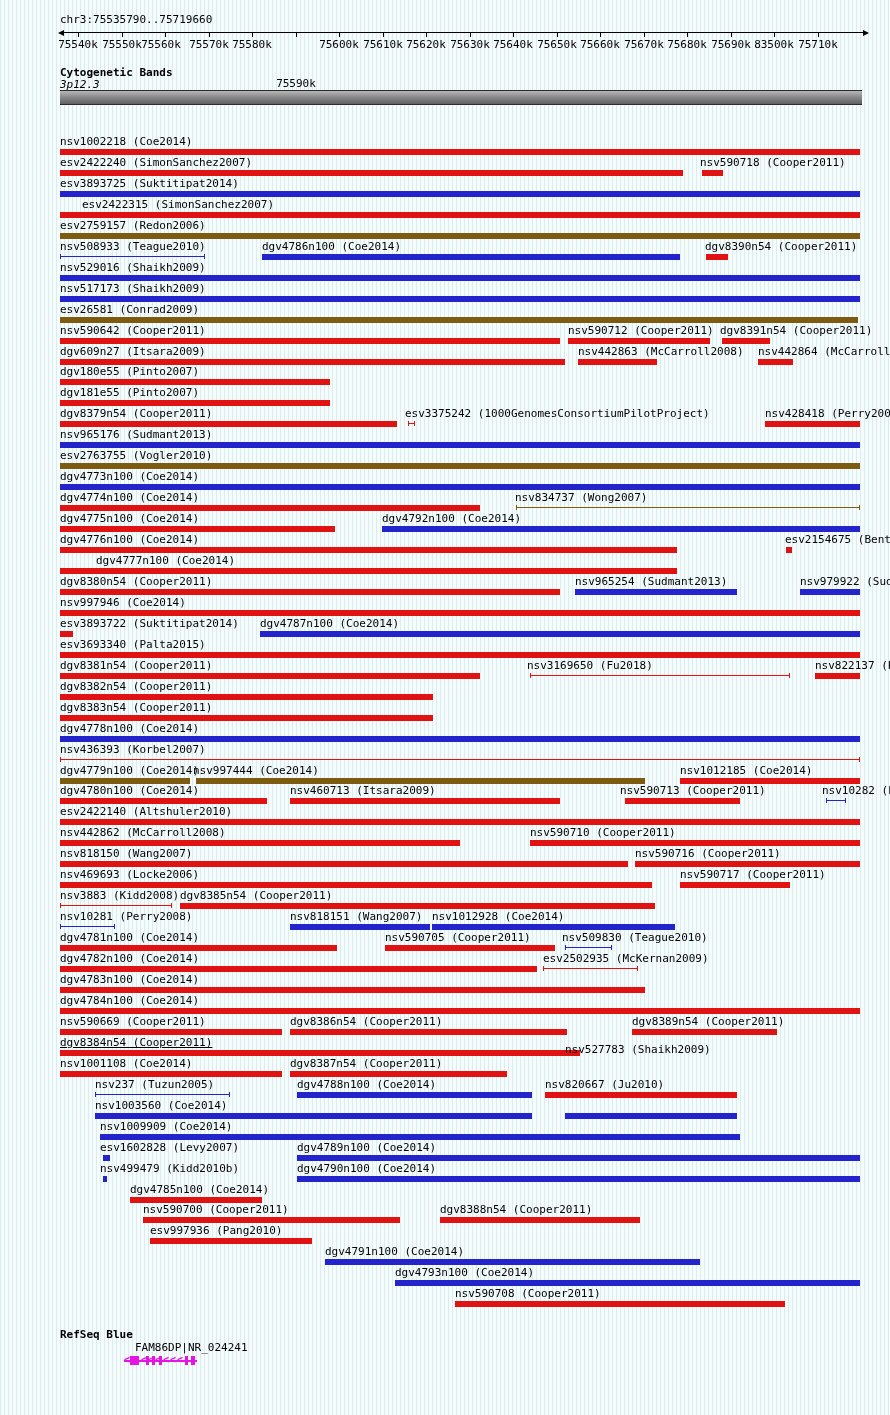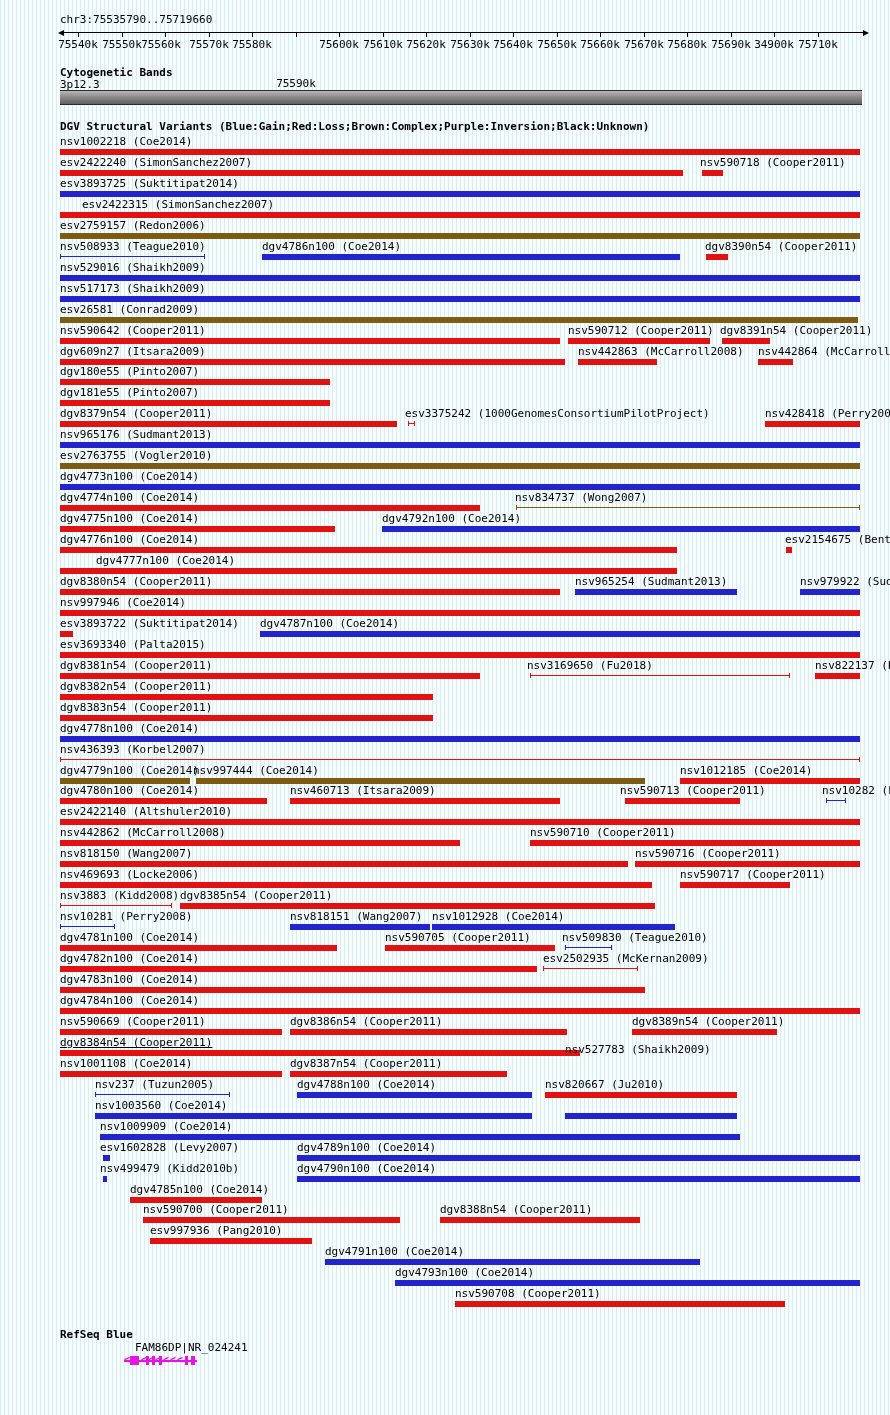--- a/index.html
+++ b/index.html
@@ -70,31 +70,30 @@
         <div class="rlab" style="left: 557px;">75650k</div>
         <div class="rtick" style="left: 600px;"></div>
         <div class="rlab" style="left: 600px;">75660k</div>
         <div class="rtick" style="left: 644px;"></div>
         <div class="rlab" style="left: 644px;">75670k</div>
         <div class="rtick" style="left: 687px;"></div>
         <div class="rlab" style="left: 687px;">75680k</div>
         <div class="rtick" style="left: 731px;"></div>
         <div class="rlab" style="left: 731px;">75690k</div>
         <div class="rtick" style="left: 774px;"></div>
-        <div class="rlab" style="left: 774px;">34900k</div>
+        <div class="rlab" style="left: 774px;">83500k</div>
         <div class="rtick" style="left: 818px;"></div>
         <div class="rlab" style="left: 818px;">75710k</div>
       </div>
   </div>
 
   <div class="lbl bold" style="left:60px;top:67px;">Cytogenetic Bands</div>
-  <div class="lbl" style="left:60px;top:79px;">3p12.3</div>
+  <div class="lbl" style="left:60px;top:79px;font-style:italic;">3p12.3</div>
   <div id="cytoband-bar"></div>
 
-  <div class="lbl bold" style="left:60px;top:121px;">DGV Structural Variants (Blue:Gain;Red:Loss;Brown:Complex;Purple:Inversion;Black:Unknown)</div>
   <div id="dgv-track">
       <div class="lbl" style="left: 60px; top: 136px;">nsv1002218 (Coe2014)</div>
       <div class="bar" style="left: 60px; top: 149px; width: 800px; background: rgb(224, 18, 18);"></div>
       <div class="lbl" style="left: 60px; top: 157px;">esv2422240 (SimonSanchez2007)</div>
       <div class="bar" style="left: 60px; top: 170px; width: 623px; background: rgb(224, 18, 18);"></div>
       <div class="lbl" style="left: 700px; top: 157px;">nsv590718 (Cooper2011)</div>
       <div class="bar" style="left: 702px; top: 170px; width: 21px; background: rgb(224, 18, 18);"></div>
       <div class="lbl" style="left: 60px; top: 178px;">esv3893725 (Suktitipat2014)</div>
       <div class="bar" style="left: 60px; top: 191px; width: 800px; background: rgb(36, 36, 204);"></div>
       <div class="lbl" style="left: 60px; top: 199px; margin-left: 22px;">esv2422315 (SimonSanchez2007)</div>

